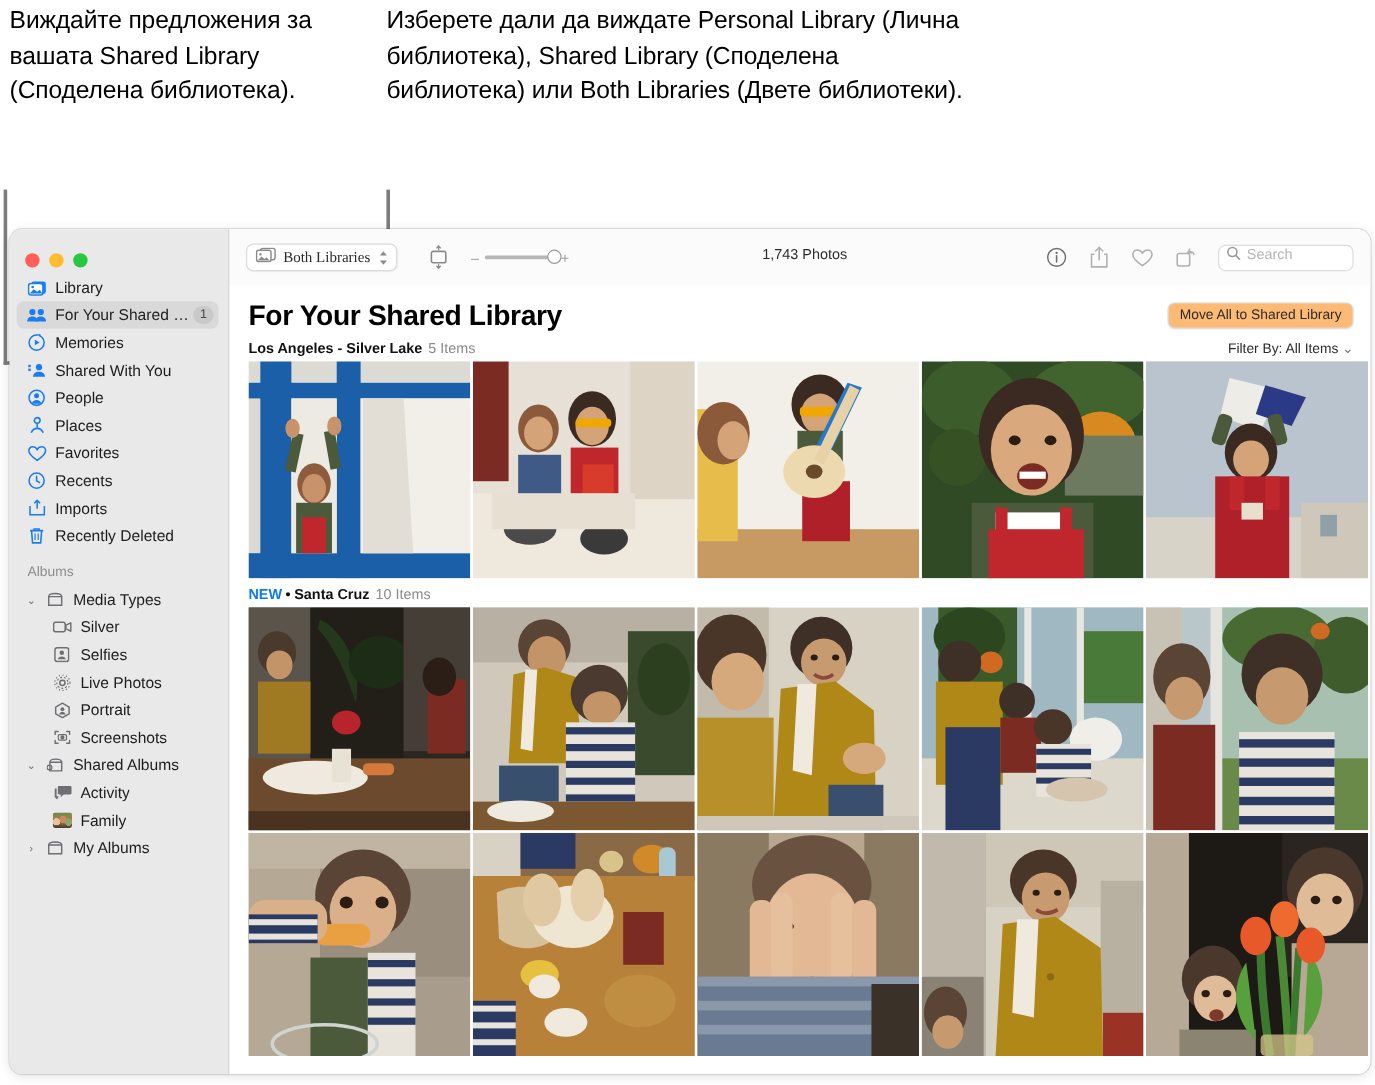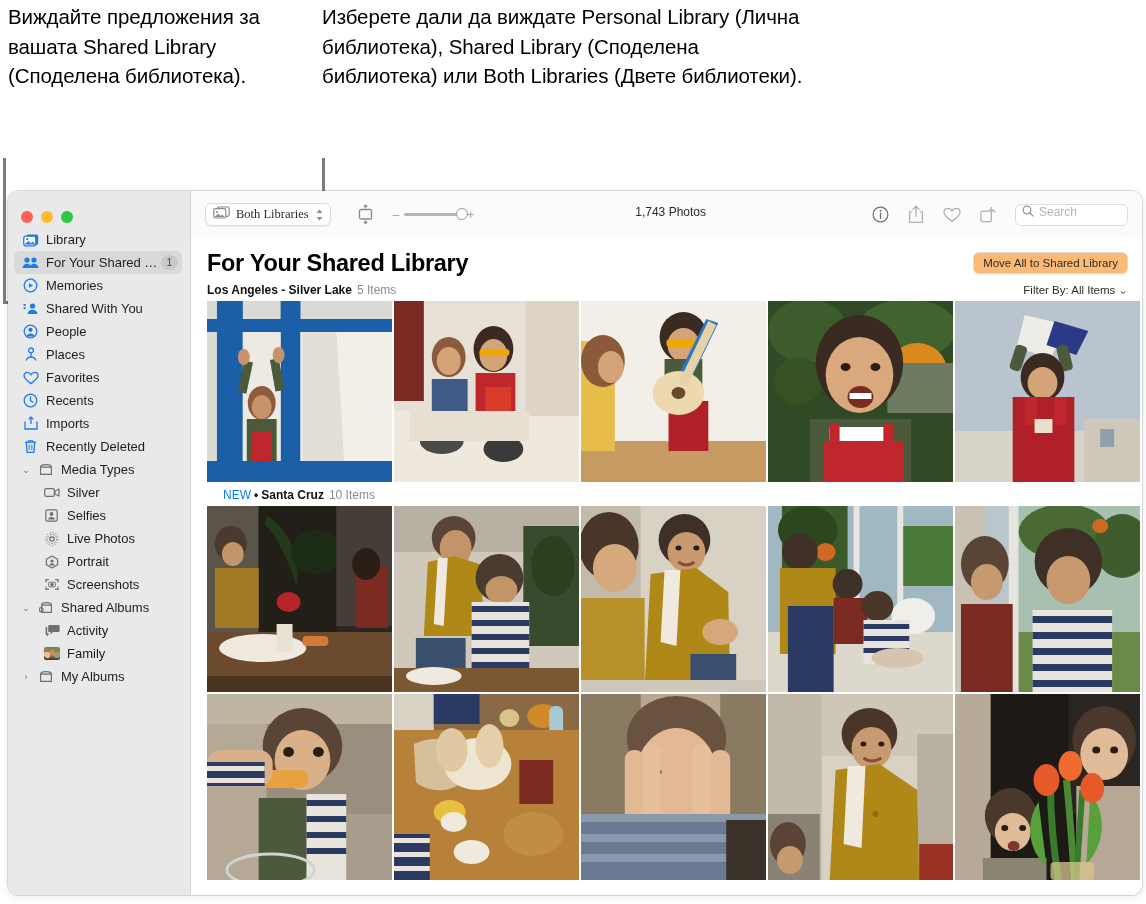--- a/index.html
+++ b/index.html
@@ -213,21 +213,21 @@
     padding: 4px 9px;
     box-shadow: 0 0.5px 1px rgba(0,0,0,0.05);
     margin-bottom: 3px;
   }
   .grp-row {
     display: flex; align-items: baseline;
     padding: 6px 14px 4px 16px;
     font-size: 12px;
   }
   .grp-title { font-weight: bold; color: #111; }
-  .grp-new { color: #0a7cf2; font-weight: normal; margin-right: 3px; margin-left: 16px; }
+  .grp-new { color: #0a7cf2; font-weight: bold; margin-right: 3px; }
   .grp-dot { color: #111; font-weight: bold; margin-right: 3px; }
   .grp-count { color: #8b8b8b; margin-left: 5px; font-weight: 400; }
   .filter { margin-left: auto; font-size: 11.5px; color: #2b2b2b; }
   .filter .cv { color:#6c6c6c; margin-left:3px; }
 
   .grid { display: flex; gap: 2px; padding: 0 2px 0 16px; }
   .cell { flex: 1 1 0; height: 181px; overflow: hidden; position: relative; }
   .grid.tall .cell { height: 186px; }
   .ph { width: 100%; height: 100%; display:block; }
   .gap2 { height: 2px; }
@@ -363,20 +363,21 @@
               <path d="M1 3.2 L12 3.2" stroke="#1a7cf0" stroke-width="1.3"></path>
               <path d="M4.4 3.2 L4.4 1.8 L8.6 1.8 L8.6 3.2" fill="none" stroke="#1a7cf0" stroke-width="1.3"></path>
               <path d="M2.3 3.2 L3.1 13.4 L9.9 13.4 L10.7 3.2" fill="none" stroke="#1a7cf0" stroke-width="1.3"></path>
               <path d="M5.2 5.6 L5.2 11" stroke="#1a7cf0" stroke-width="1"></path>
               <path d="M7.8 5.6 L7.8 11" stroke="#1a7cf0" stroke-width="1"></path>
             </svg>
           </span>
         <span class="lbl">Recently Deleted</span>
       </div>
 
+      <div class="sec-header">Albums</div>
 
       <div class="srow grp">
         <span class="disclosure">⌄</span>
         <span class="ic">
             <svg width="14" height="13" viewBox="0 0 14 13">
               <path d="M1.6 4.2 L12.4 4.2 L12.4 11.4 L1.6 11.4 Z" fill="none" stroke="#6e6e73" stroke-width="1.2"></path>
               <path d="M1.6 4.2 C1.6 2.6 3.6 1.6 7 1.6 C10.4 1.6 12.4 2.6 12.4 4.2" fill="none" stroke="#6e6e73" stroke-width="1.2"></path>
             </svg>
           </span>
         <span class="lbl">Media Types</span>

